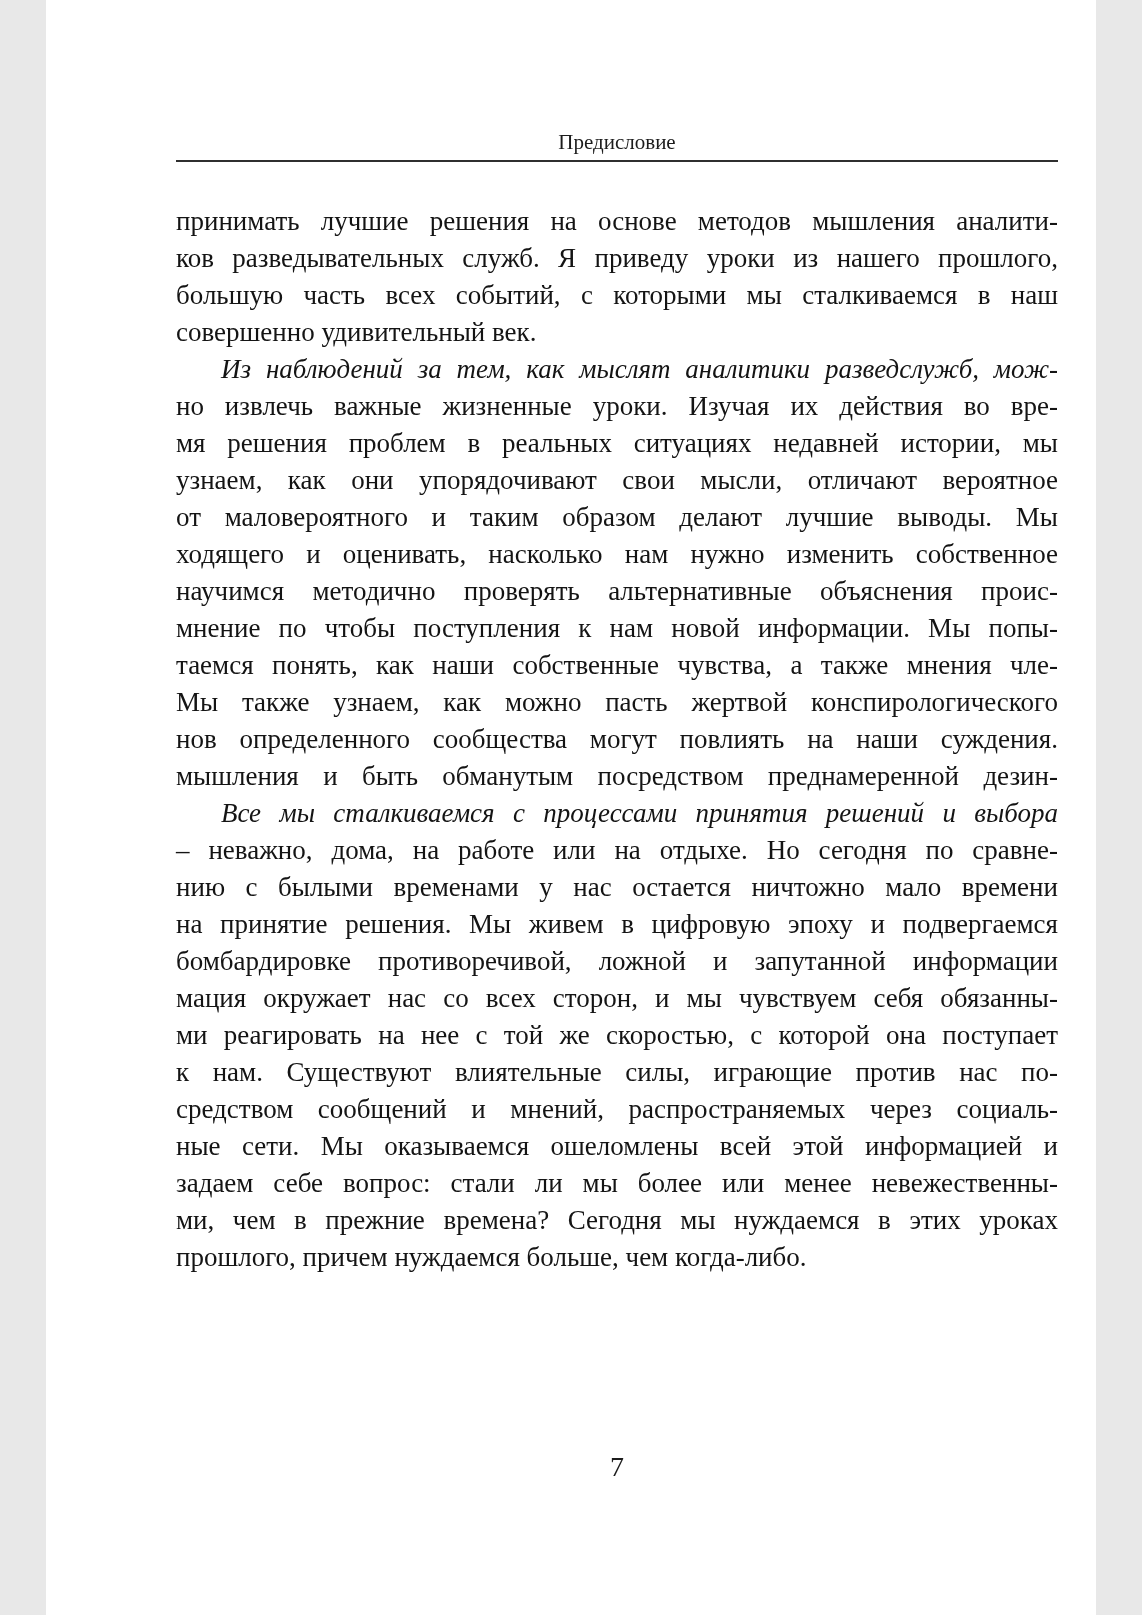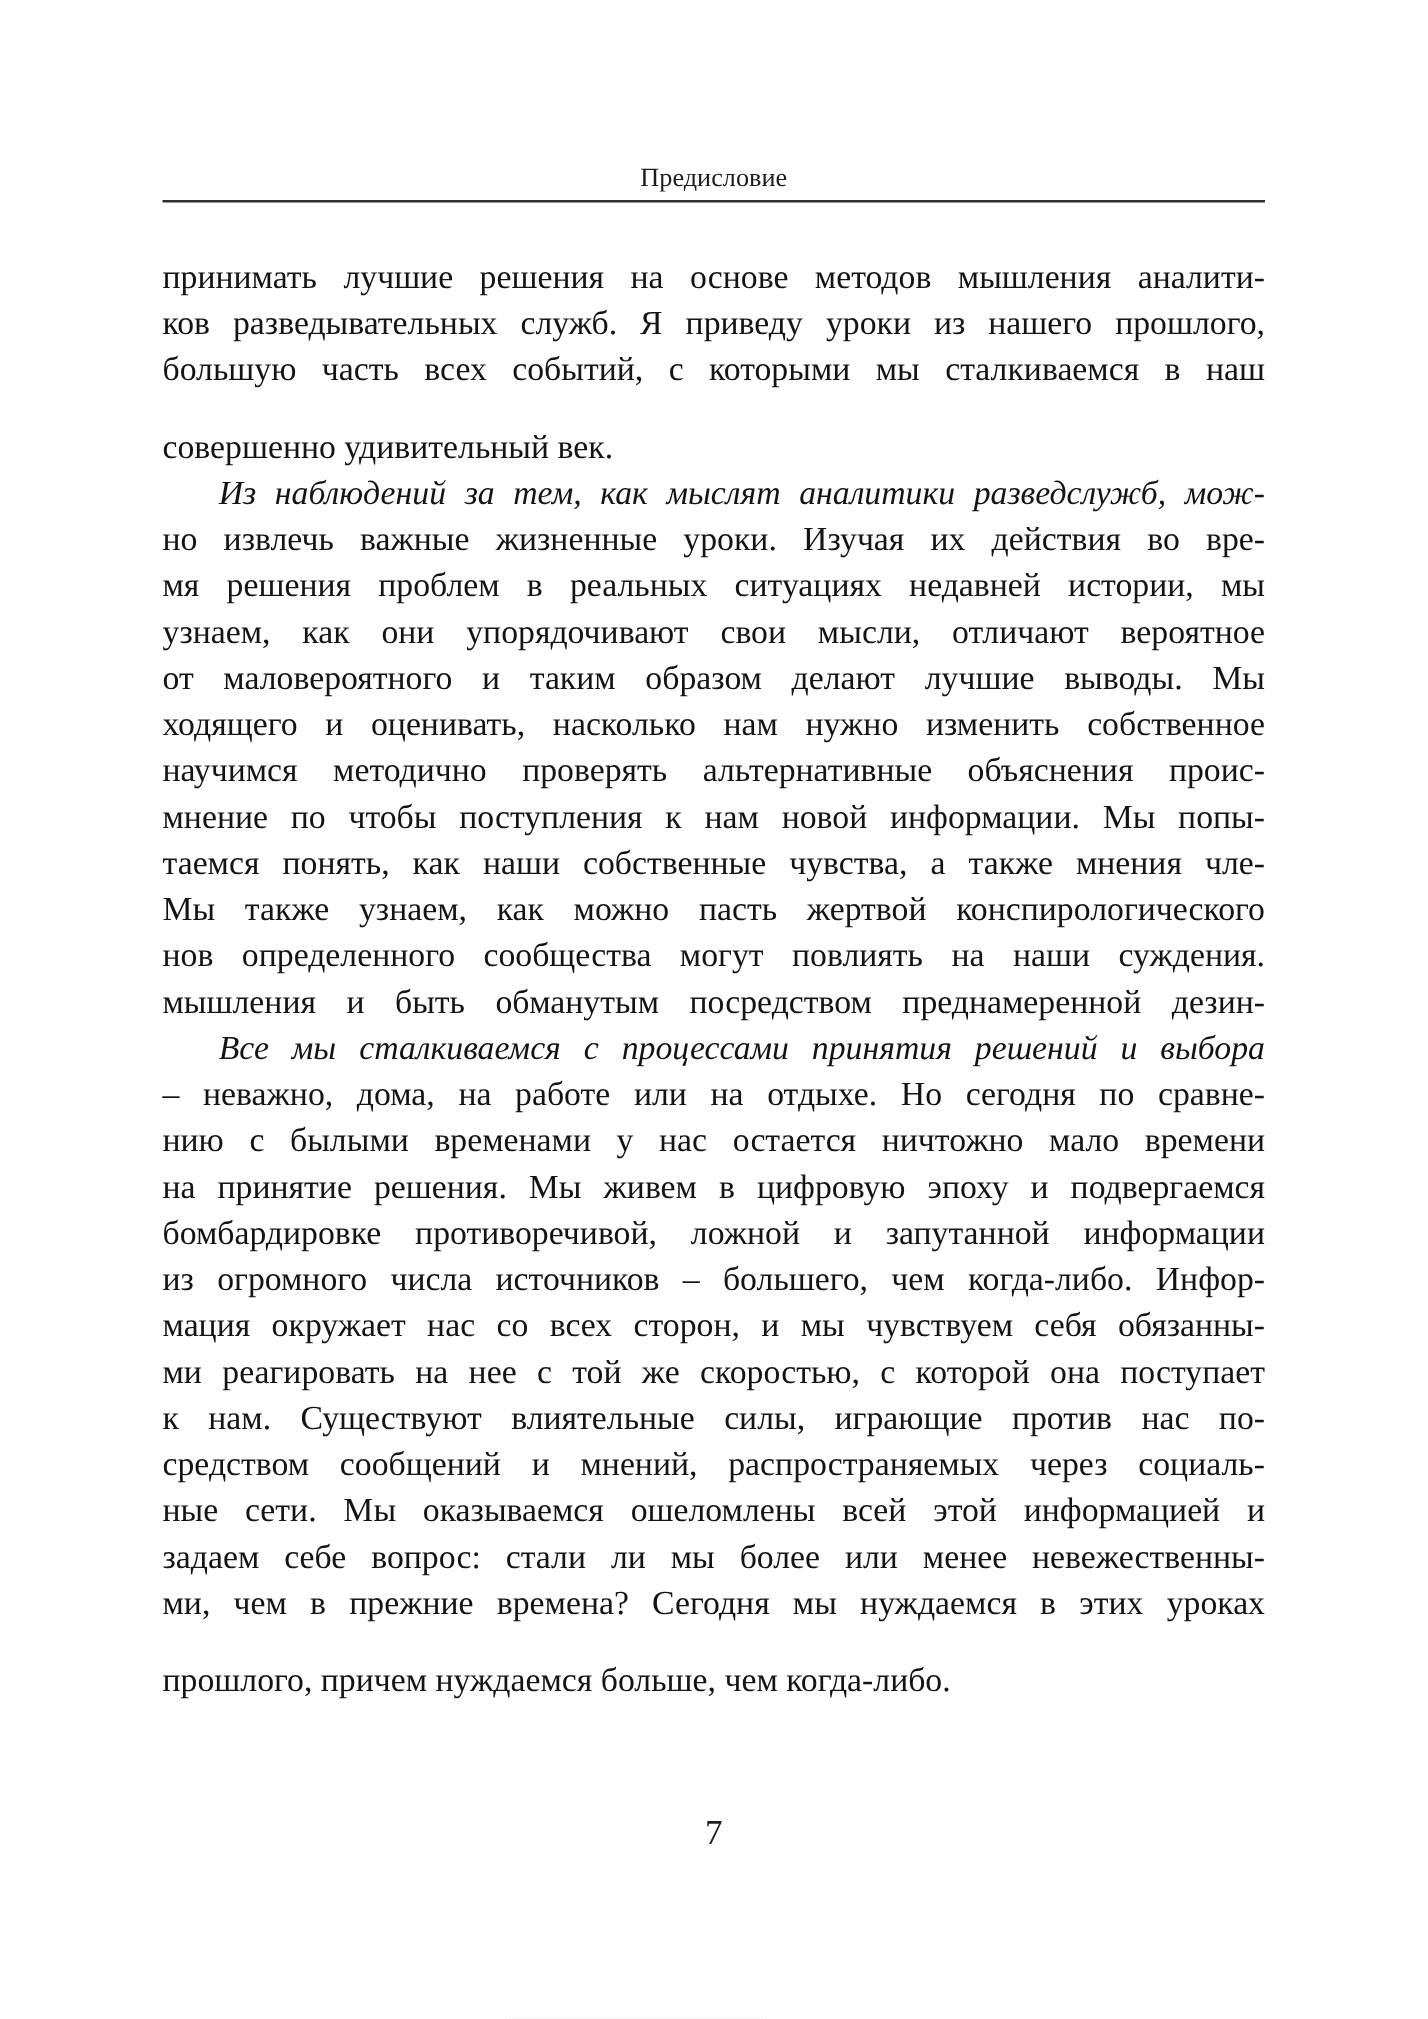--- a/index.html
+++ b/index.html
@@ -2,21 +2,21 @@
 <html lang="ru"><head>
 <meta charset="utf-8">
 <style>
   html, body {
     margin: 0;
     padding: 0;
     background: #e8e8e8;
   }
   .page {
     position: relative;
-    width: 1142px;
+    width: 1050px;
     height: 1615px;
     margin: 0 auto;
     background: #ffffff;
     font-family: "Liberation Serif", "DejaVu Serif", serif;
     color: #141414;
     overflow: hidden;
   }
   .running-header {
     position: absolute;
     top: 130px;
@@ -49,21 +49,20 @@
     margin: 0;
   }
   .line {
     text-align: justify;
     text-align-last: justify;
     text-justify: inter-word;
   }
   .line.last-line {
     text-align: center;
     text-align-last: left;
-    margin-top: 25px;
   }
   .line.first-indent {
     text-indent: 45px;
     font-style: italic;
   }
   .page-footer {
     position: absolute;
     top: 1450px;
     left: 130px;
     width: 882px;
@@ -101,21 +100,20 @@
         <div class="line">Мы также узнаем, как можно пасть жертвой конспирологического</div>
         <div class="line">нов определенного сообщества могут повлиять на наши суждения.</div>
         <div class="line">мышления и быть обманутым посредством преднамеренной дезин-</div>
       </div>
       <div class="paragraph">
         <div class="line first-indent">Все мы сталкиваемся с процессами принятия решений и выбора</div>
         <div class="line">– неважно, дома, на работе или на отдыхе. Но сегодня по сравне-</div>
         <div class="line">нию с былыми временами у нас остается ничтожно мало времени</div>
         <div class="line">на принятие решения. Мы живем в цифровую эпоху и подвергаемся</div>
         <div class="line">бомбардировке противоречивой, ложной и запутанной информации</div>
-        <div class="line">из огромного числа источников – большего, чем когда-либо. Инфор-</div>
         <div class="line">мация окружает нас со всех сторон, и мы чувствуем себя обязанны-</div>
         <div class="line">ми реагировать на нее с той же скоростью, с которой она поступает</div>
         <div class="line">к нам. Существуют влиятельные силы, играющие против нас по-</div>
         <div class="line">средством сообщений и мнений, распространяемых через социаль-</div>
         <div class="line">ные сети. Мы оказываемся ошеломлены всей этой информацией и</div>
         <div class="line">задаем себе вопрос: стали ли мы более или менее невежественны-</div>
         <div class="line">ми, чем в прежние времена? Сегодня мы нуждаемся в этих уроках</div>
         <div class="line last-line">прошлого, причем нуждаемся больше, чем когда-либо.</div>
       </div>
     </div>

